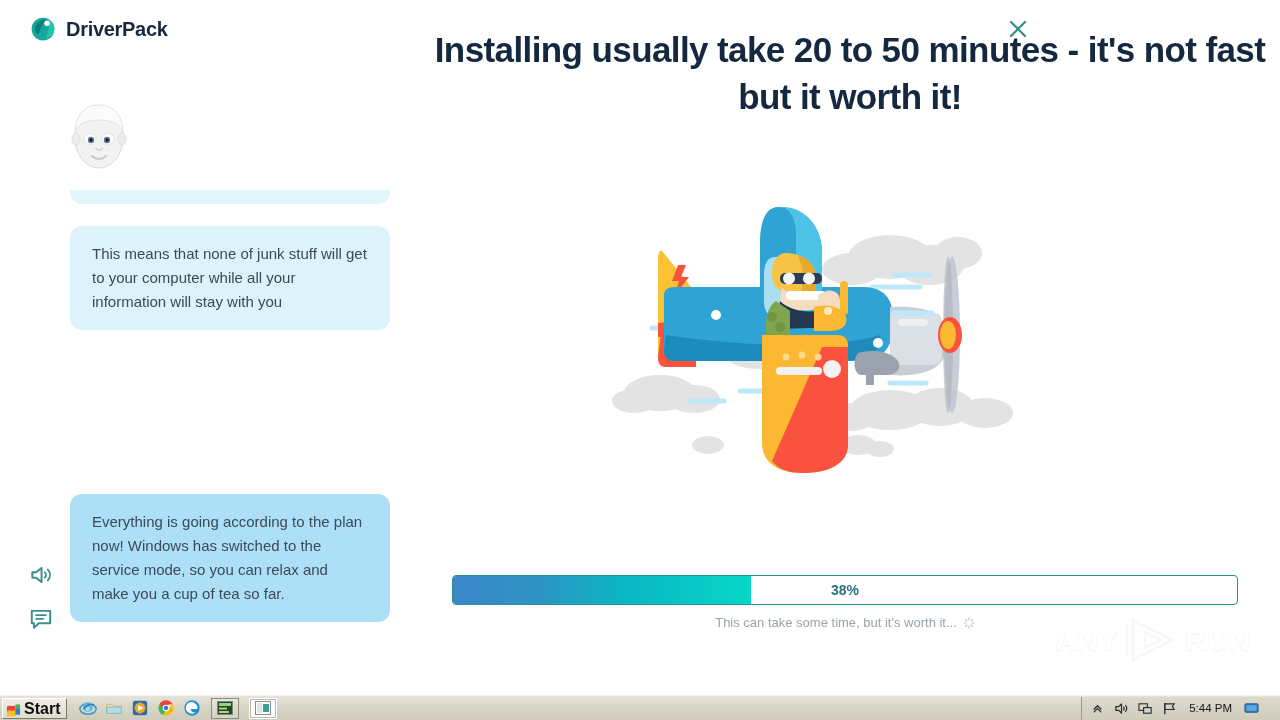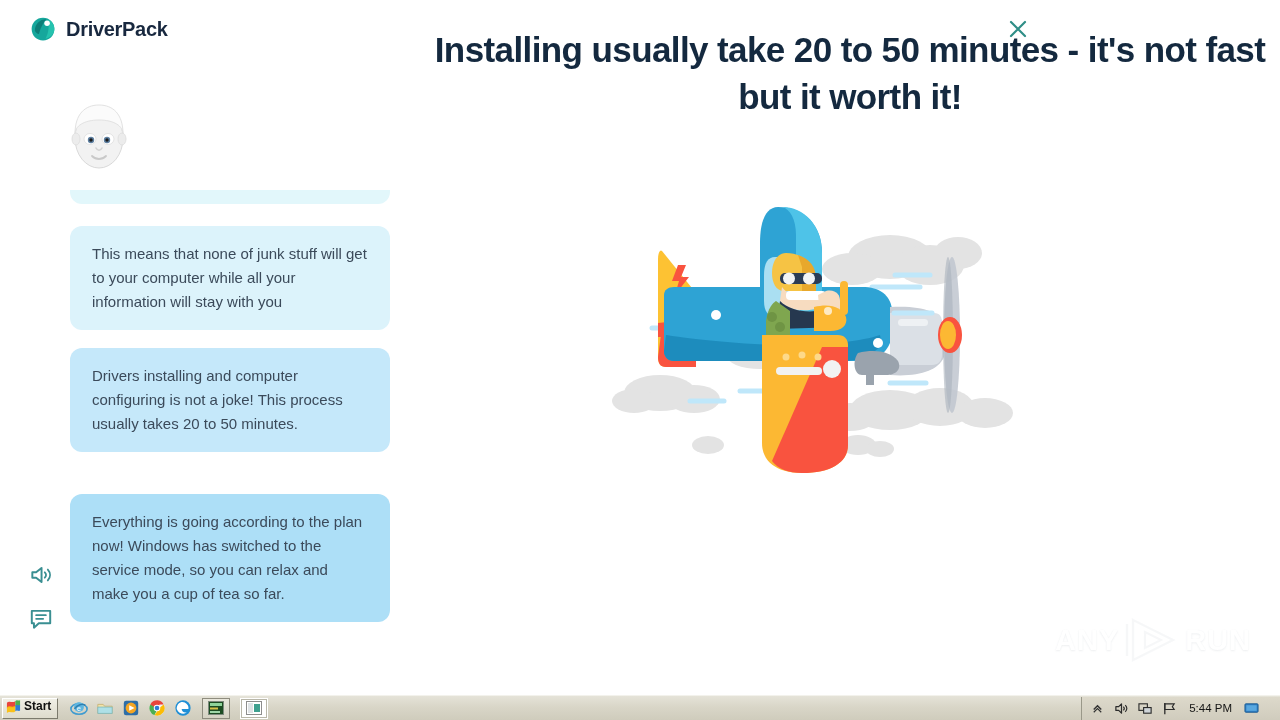--- a/index.html
+++ b/index.html
@@ -144,26 +144,26 @@
   .taskbar {
     position: absolute; left: 0; bottom: 0;
     width: 1280px; height: 25px;
     background: linear-gradient(180deg,#e5e3d8 0%, #d9d6c8 45%, #cfccbc 100%);
     border-top: 1px solid #f3f2ec;
     display: flex; align-items: center;
   }
   .start-btn {
     margin-left: 2px;
     height: 21px;
-    display: flex; align-items: flex-start; gap: 3px;
+    display: flex; align-items: flex-end; gap: 3px;
     padding: 0 6px 0 3px;
     background: linear-gradient(180deg,#f0efe6 0%,#dedbcc 100%);
     border: 1px solid #ffffff;
     border-right-color:#7c7a6c; border-bottom-color:#7c7a6c;
-    font-size: 12px; font-weight: bold; color: #101010;
+    font-size: 16px; font-weight: bold; color: #101010;
     cursor: pointer;
   }
   .qlaunch {
     display: flex; align-items: center; gap: 8px;
     margin-left: 12px;
   }
   .tb-ico { width: 18px; height: 18px; cursor: pointer; display:block; }
   .tb-task {
     margin-left: 10px;
     height: 21px; width: 28px;
@@ -222,21 +222,20 @@
       <circle cx="37" cy="42" r="3.2" fill="#5d7fa0"></circle>
       <circle cx="21" cy="42" r="1.7" fill="#1b1b1b"></circle>
       <circle cx="37" cy="42" r="1.7" fill="#1b1b1b"></circle>
       <path d="M26 50 C27.5 53 30.5 53 32 50" fill="none" stroke="#d2d2d2" stroke-width="1.6" stroke-linecap="round"></path>
       <path d="M22 58 C26 62 32 62 36 58" fill="none" stroke="#c9c9c9" stroke-width="1.8" stroke-linecap="round"></path>
     </svg>
 
     <div class="chat-area">
       <div class="bubble bubble-cut"></div>
       <div class="bubble bubble-1">This means that none of junk stuff will get to your computer while all your information will stay with you</div>
-      <div class="bubble bubble-2">Drivers installing and computer configuring is not a joke! This process usually takes 20 to 50 minutes.</div>
       <div class="bubble bubble-3">Everything is going according to the plan now! Windows has switched to the service mode, so you can relax and make you a cup of tea so far.</div>
     </div>
 
     <div class="left-icons">
       <svg class="licon" viewBox="0 0 24 24">
         <path d="M4 9.5 H7.5 L12.5 5.5 V18.5 L7.5 14.5 H4 Z" fill="none" stroke="#3a8f92" stroke-width="1.8" stroke-linejoin="round"></path>
         <path d="M15.5 9.5 C17 11 17 13 15.5 14.5" fill="none" stroke="#3a8f92" stroke-width="1.7" stroke-linecap="round"></path>
         <path d="M18.3 7 C21 10 21 14 18.3 17" fill="none" stroke="#3a8f92" stroke-width="1.7" stroke-linecap="round"></path>
       </svg>
       <svg class="licon" viewBox="0 0 24 24">
@@ -330,20 +329,41 @@
       <circle cx="126" cy="120" r="5" fill="#ffffff"></circle>
       <circle cx="288" cy="148" r="5" fill="#ffffff"></circle>
       <circle cx="238" cy="116" r="4" fill="#ffffff" opacity="0.7"></circle>
 
       <g stroke="#bfe7fa" stroke-width="5" stroke-linecap="round">
         <line x1="304" y1="118" x2="342" y2="118"></line>
         <line x1="100" y1="206" x2="134" y2="206"></line>
       </g>
     </svg>
 
+    <div class="progress-wrap">
+      <div class="progress-track">
+        <div class="progress-fill" style="width: 38%;"></div>
+        <div class="progress-label">38%</div>
+      </div>
+      <div class="progress-caption">
+        <span>This can take some time, but it's worth it...</span>
+        <svg class="spinner" viewBox="0 0 16 16">
+          <g stroke="#b9bec3" stroke-width="1.5" stroke-linecap="round">
+            <line x1="8" y1="1.5" x2="8" y2="4"></line>
+            <line x1="8" y1="12" x2="8" y2="14.5"></line>
+            <line x1="1.5" y1="8" x2="4" y2="8"></line>
+            <line x1="12" y1="8" x2="14.5" y2="8"></line>
+            <line x1="3.4" y1="3.4" x2="5.2" y2="5.2"></line>
+            <line x1="10.8" y1="10.8" x2="12.6" y2="12.6"></line>
+            <line x1="3.4" y1="12.6" x2="5.2" y2="10.8"></line>
+            <line x1="10.8" y1="5.2" x2="12.6" y2="3.4"></line>
+          </g>
+        </svg>
+      </div>
+    </div>
   </div>
 
   <div class="watermark">
     <span class="wm-text">ANY</span>
     <svg width="58" height="48" viewBox="0 0 58 48">
       <path d="M10 4 L50 24 L10 44 Z" fill="none" stroke="#f0f2f4" stroke-width="2.4"></path>
       <path d="M4 8 L4 40" stroke="#f0f2f4" stroke-width="2.4"></path>
       <path d="M22 16 L38 24 L22 32 Z" fill="none" stroke="#f0f2f4" stroke-width="2.2"></path>
     </svg>
     <span class="wm-text">RUN</span>

